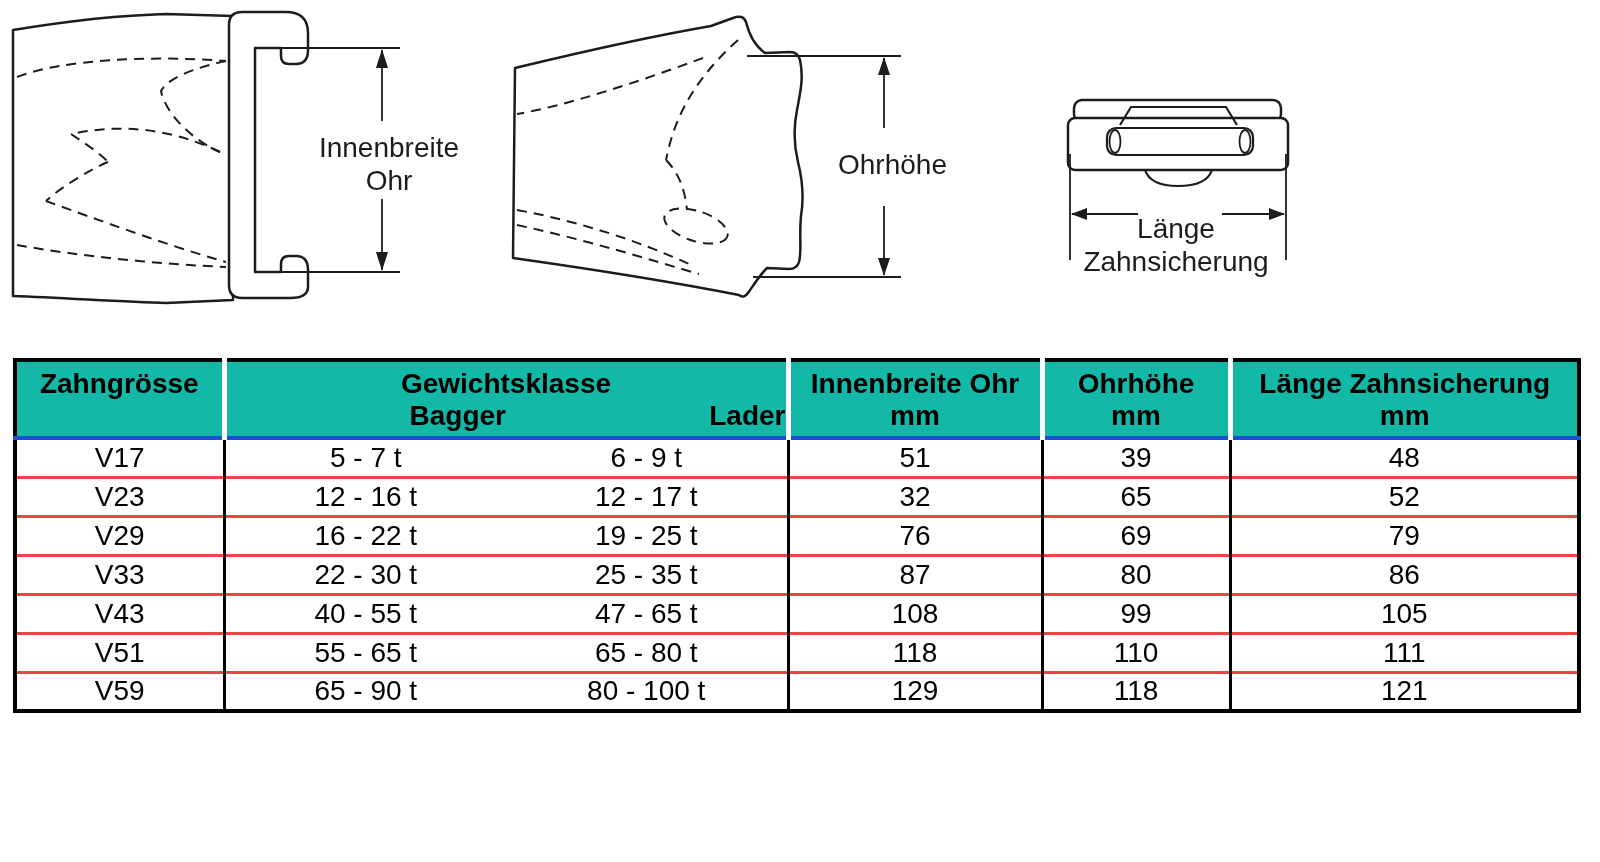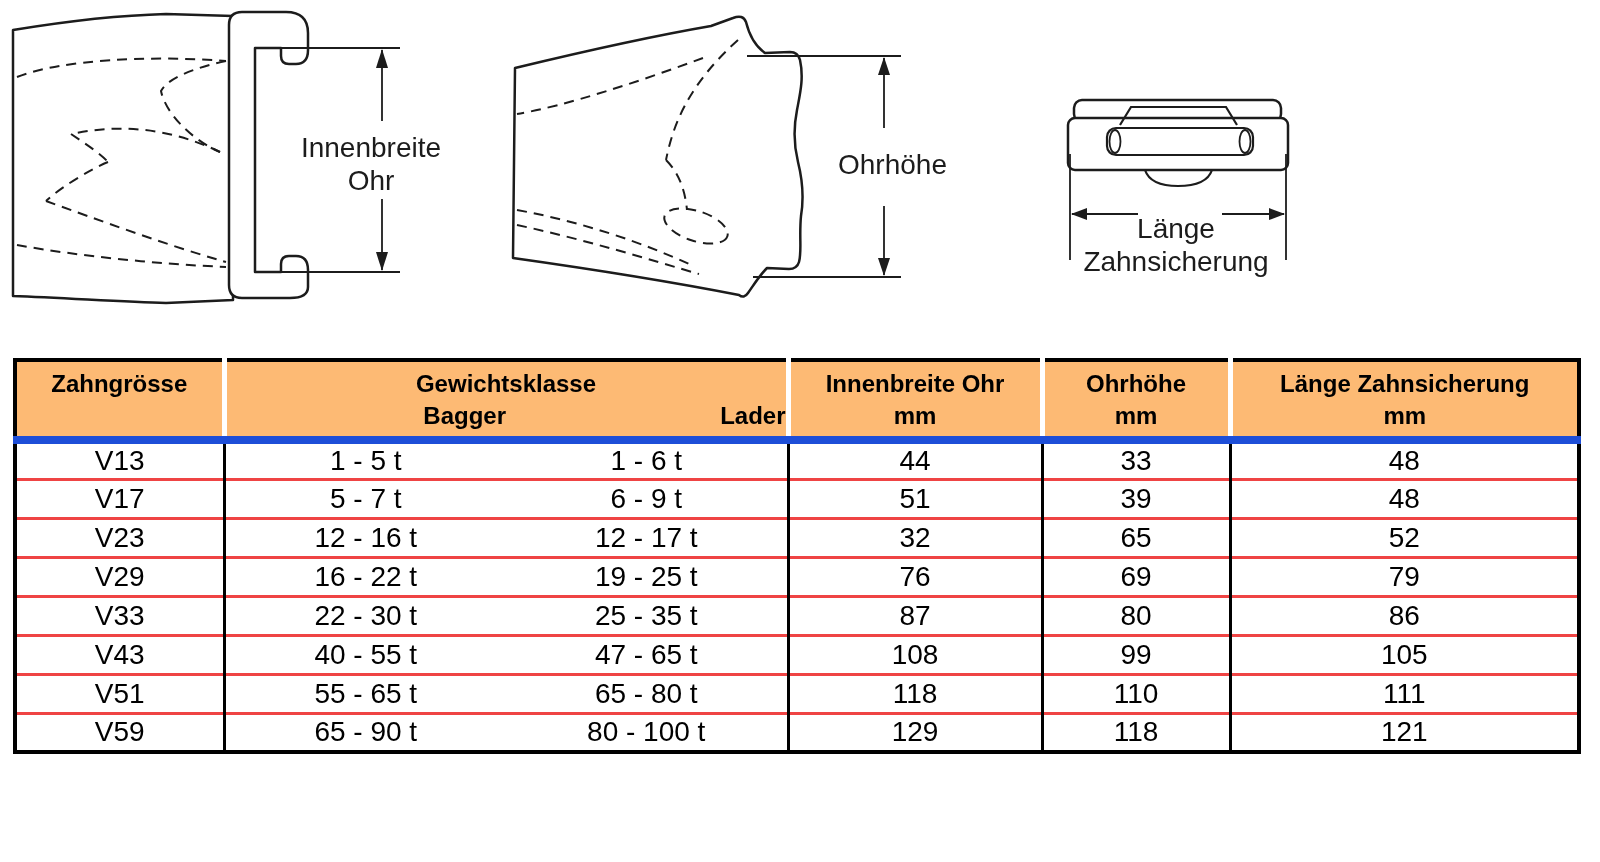--- a/index.html
+++ b/index.html
@@ -21,23 +21,23 @@
   .dashedline{ fill:none; stroke:#1c1c1c; stroke-width:2; stroke-dasharray:10 7; stroke-linejoin:round; }
   .dimline   { fill:none; stroke:#1c1c1c; stroke-width:1.8; }
   .arrowhead { fill:#1c1c1c; stroke:none; }
 
   table.spec {
     position:absolute; left:13px; top:358px; width:1564px;
     border-collapse:collapse; table-layout:fixed;
     border:4px solid #000;
   }
   thead th {
-    background:#fdba74; border-bottom:8px solid #1d4ed8;
+    background:#14b8a6; border-bottom:4px solid #1d4ed8;
     vertical-align:top; padding:6px 0 4px 0;
-    font-size:24px; font-weight:bold;
+    font-size:28px; font-weight:bold;
   }
   thead th + th { border-left:5px solid #ffffff; }
   .h1  { line-height:32px; text-align:center; }
   .hsub{ display:flex; line-height:32px; font-weight:bold; }
   .hsub span { flex:1; text-align:right; }
   tbody td {
     height:39px; padding:0; text-align:center; vertical-align:middle;
     font-size:28px; background:#ffffff;
   }
   tbody tr + tr td { border-top:3px solid #ef4444; }
@@ -66,21 +66,21 @@
     </g>
     <g>
       <path class="dimline" d="M 250 43 L 392 43"></path>
       <path class="dimline" d="M 250 267 L 392 267"></path>
       <path class="dimline" d="M 374 45 L 374 116"></path>
       <path class="dimline" d="M 374 194 L 374 265"></path>
       <polygon class="arrowhead" points="374,44 368,63 380,63"></polygon>
       <polygon class="arrowhead" points="374,266 368,247 380,247"></polygon>
     </g>
   </svg>
-  <div class="dim-label" style="left:286px; top:131px; width:170px;text-align:center;">
+  <div class="dim-label" style="left:304px; top:131px; width:170px;text-align:center;">
     <div>Innenbreite</div>
     <div>Ohr</div>
   </div>
 
   <svg class="svg-side" viewBox="0 0 442 300">
     <g>
       <path class="outline" d="M 12 58 C 70 44, 150 26, 208 16 L 230 8 Q 240 4, 243 12 C 246 24, 252 36, 262 43 L 287 42 Q 295 42, 297 50 C 301 68, 297 84, 294 100 C 290 120, 291 136, 295 152 C 299 168, 301 188, 298 206 C 296 226, 299 242, 296 252 Q 294 259, 286 259 L 264 258 C 256 266, 250 276, 245 283 Q 241 289, 236 285 C 190 276, 95 260, 10 248 Z"></path>
     </g>
     <g>
       <path class="dashedline" d="M 200 48 C 135 72, 62 96, 14 104"></path>
@@ -158,28 +158,20 @@
         <div class="h1">mm</div>
       </th>
       <th>
         <div class="h1">Länge Zahnsicherung</div>
         <div class="h1">mm</div>
       </th>
     </tr>
   </thead>
   <tbody>
       <tr>
-        <td class="cell-zahngroesse">V13</td>
-        <td class="cell-bagger">1 - 5 t</td>
-        <td class="cell-lader">1 - 6 t</td>
-        <td class="cell-innenbreite">44</td>
-        <td class="cell-ohrhoehe">33</td>
-        <td class="cell-laenge">48</td>
-      </tr>
-      <tr>
         <td class="cell-zahngroesse">V17</td>
         <td class="cell-bagger">5 - 7 t</td>
         <td class="cell-lader">6 - 9 t</td>
         <td class="cell-innenbreite">51</td>
         <td class="cell-ohrhoehe">39</td>
         <td class="cell-laenge">48</td>
       </tr>
       <tr>
         <td class="cell-zahngroesse">V23</td>
         <td class="cell-bagger">12 - 16 t</td>

